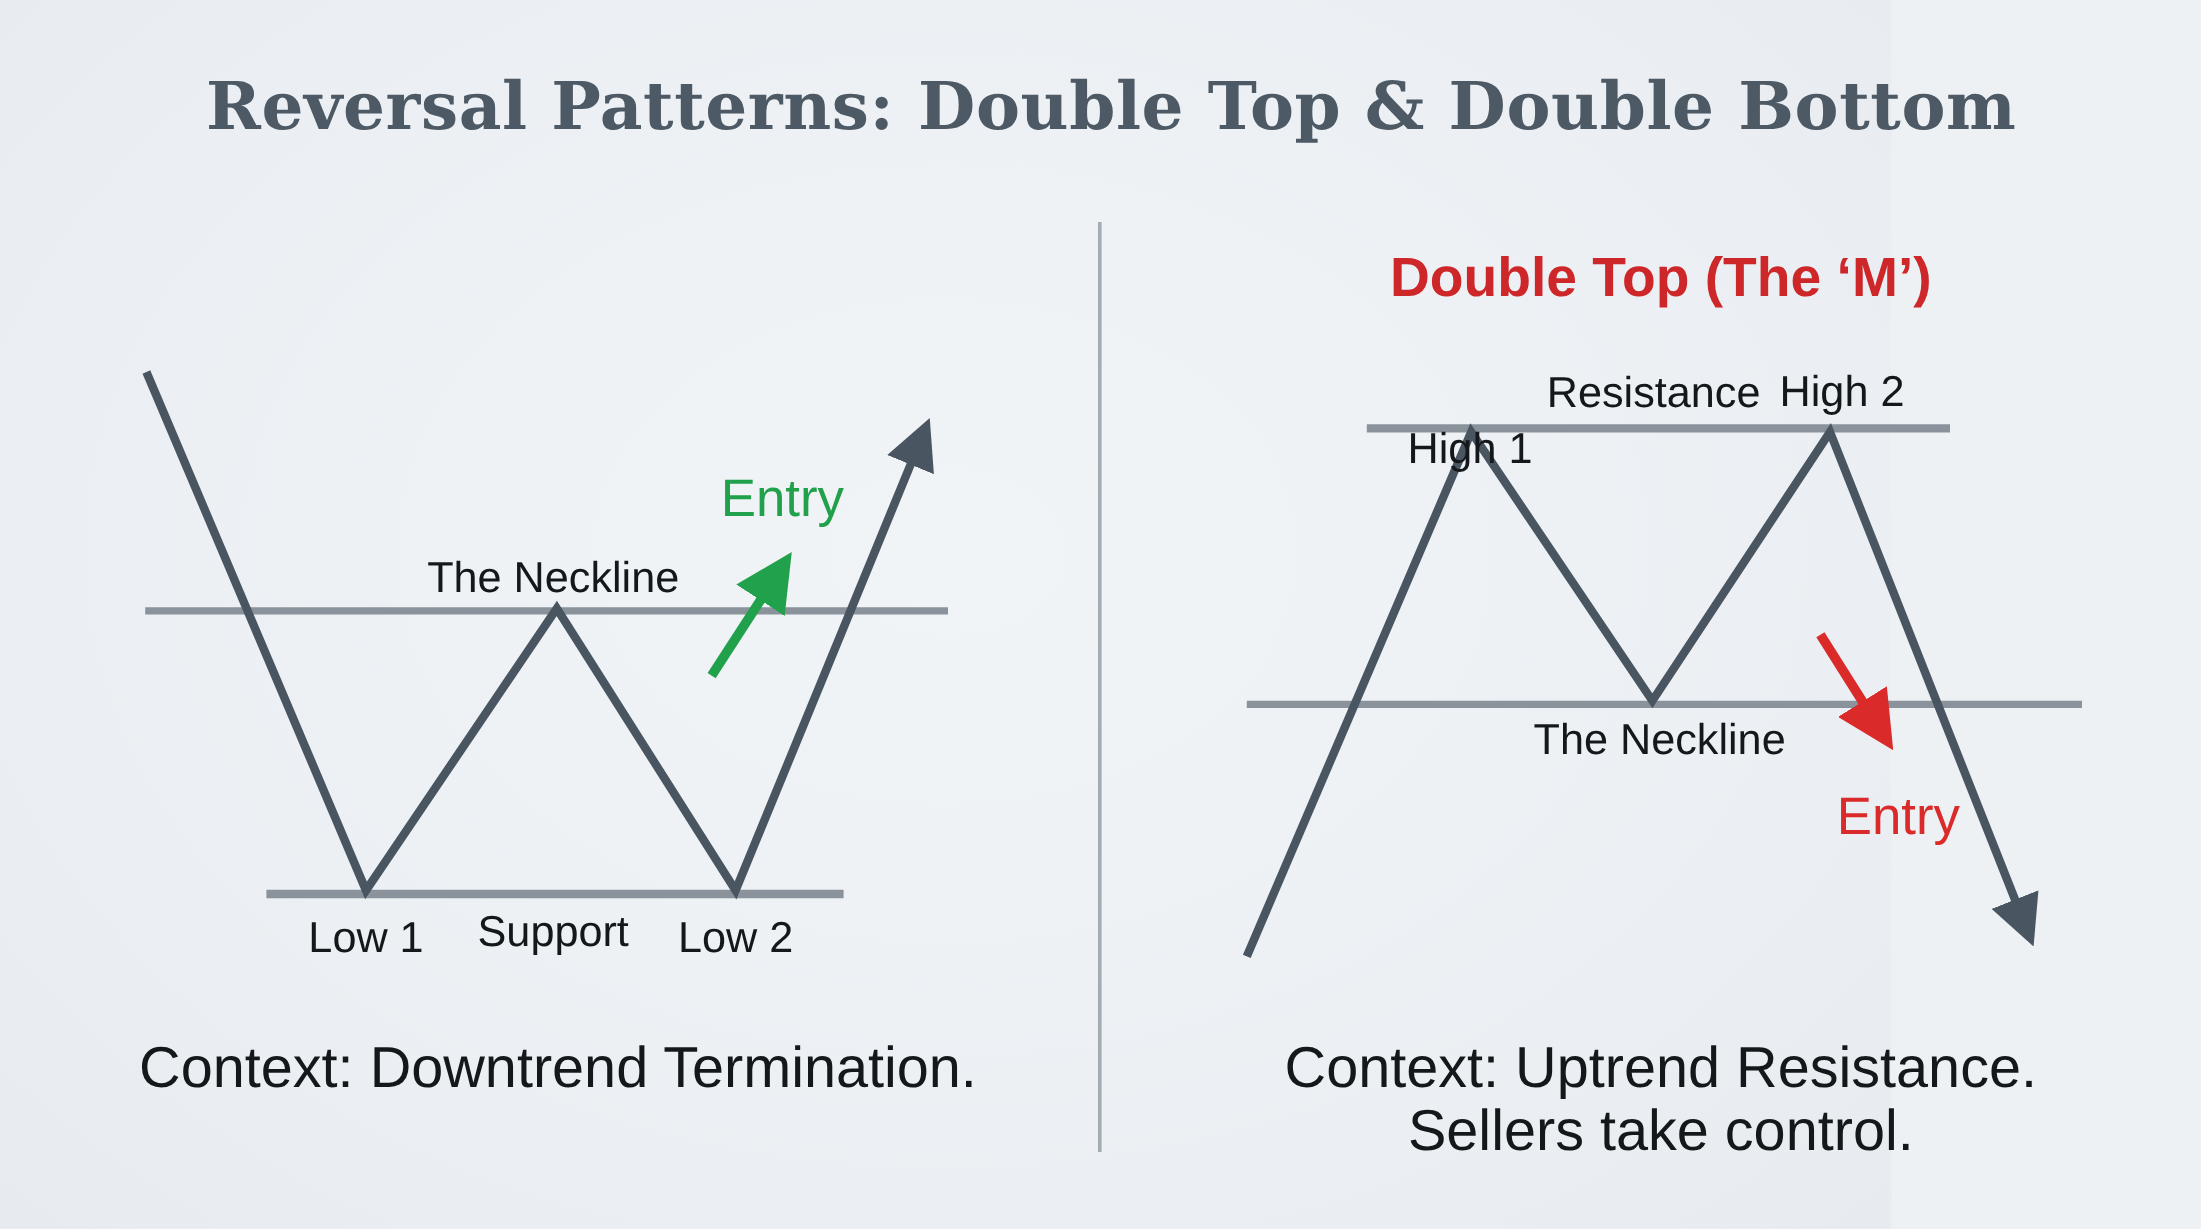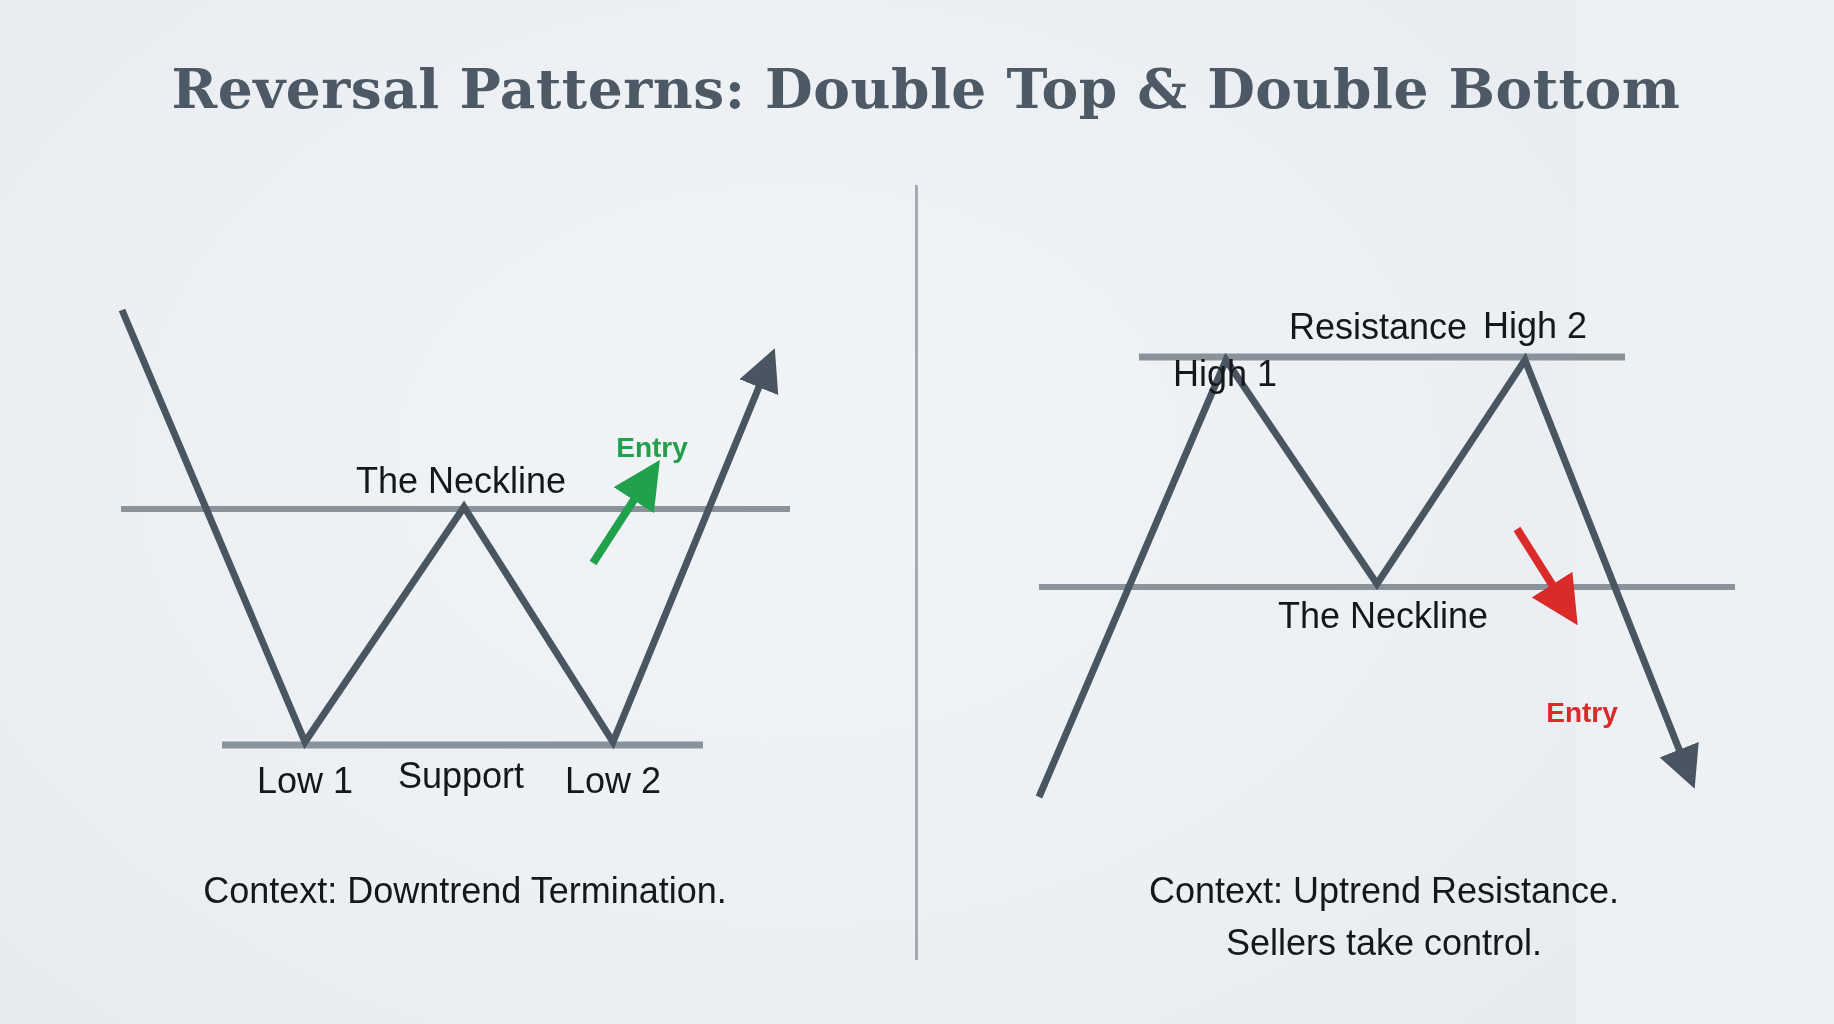--- a/index.html
+++ b/index.html
@@ -36,24 +36,24 @@
     font-family:"DejaVu Serif", serif;
     font-weight:700;
     font-size:55px;
     color:var(--title-text);
     letter-spacing:0.5px;
   }
   .panel-heading{font-size:46px;font-weight:700;}
   .heading-green{color:var(--bullish-green);}
   .heading-red{color:var(--bearish-red);}
   .chart-label{font-size:36px;}
-  .entry-label{font-size:28px;font-weight:700;margin-top:32px;}
+  .entry-label{font-size:44px;font-weight:400;}
   .entry-green{color:#22a14c;}
   .entry-red{color:#da2a2a;}
-  .caption{font-size:36px;color:var(--label-text);}
+  .caption{font-size:48px;color:var(--label-text);}
   .divider{
     position:absolute;
     left:915px;top:185px;
     width:3px;height:775px;
     background:var(--divider-line);
   }
   .stroke-price{stroke:var(--price-line);fill:none;}
   .stroke-level{stroke:var(--level-line);fill:none;}
   .stroke-green{stroke:#22a14c;fill:none;}
   .stroke-red{stroke:#da2a2a;fill:none;}
@@ -94,20 +94,21 @@
 
   <div class="lbl page-title" style="left:926px;top:88px;">Reversal Patterns: Double Top &amp; Double Bottom</div>
 
   <div class="lbl chart-label" style="left:461px;top:481px;">The Neckline</div>
   <div class="lbl entry-label entry-green" style="left:652px;top:416px;">Entry</div>
   <div class="lbl chart-label" style="left:305px;top:781px;">Low 1</div>
   <div class="lbl chart-label" style="left:461px;top:776px;">Support</div>
   <div class="lbl chart-label" style="left:613px;top:781px;">Low 2</div>
   <div class="lbl caption" style="left:465px;top:891px;">Context: Downtrend Termination.</div>
 
+  <div class="lbl panel-heading heading-red" style="left:1384px;top:231px;">Double Top (The ‘M’)</div>
   <div class="lbl chart-label" style="left:1225px;top:326px;margin-top:48px;">High 1</div>
   <div class="lbl chart-label" style="left:1378px;top:327px;">Resistance</div>
   <div class="lbl chart-label" style="left:1535px;top:326px;">High 2</div>
   <div class="lbl chart-label" style="left:1383px;top:616px;">The Neckline</div>
   <div class="lbl entry-label entry-red" style="left:1582px;top:681px;">Entry</div>
   <div class="lbl caption" style="left:1384px;top:891px;">Context: Uptrend Resistance.</div>
   <div class="lbl caption" style="left:1384px;top:943px;">Sellers take control.</div>
 
 </div>
 

